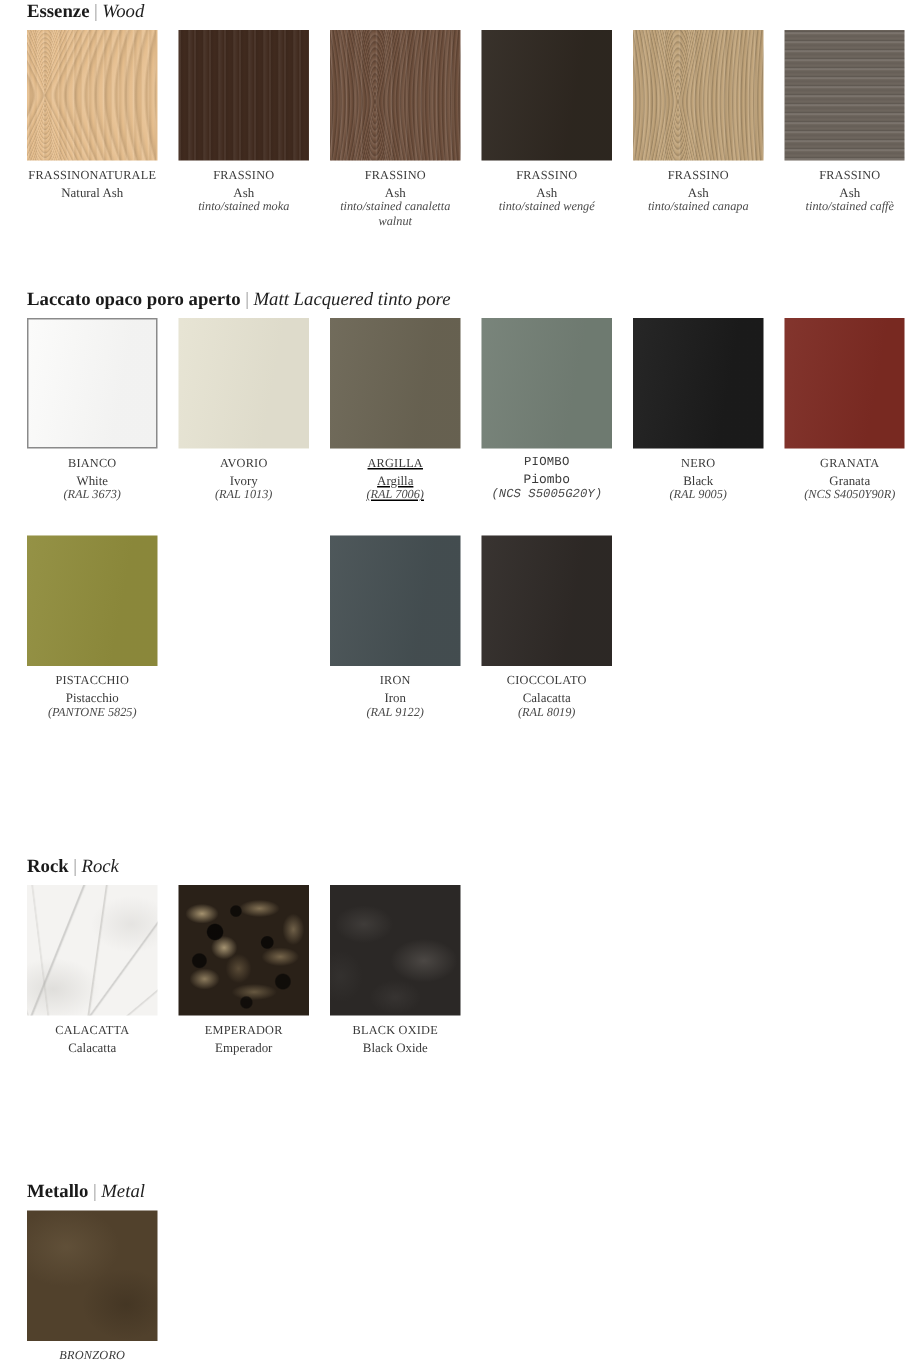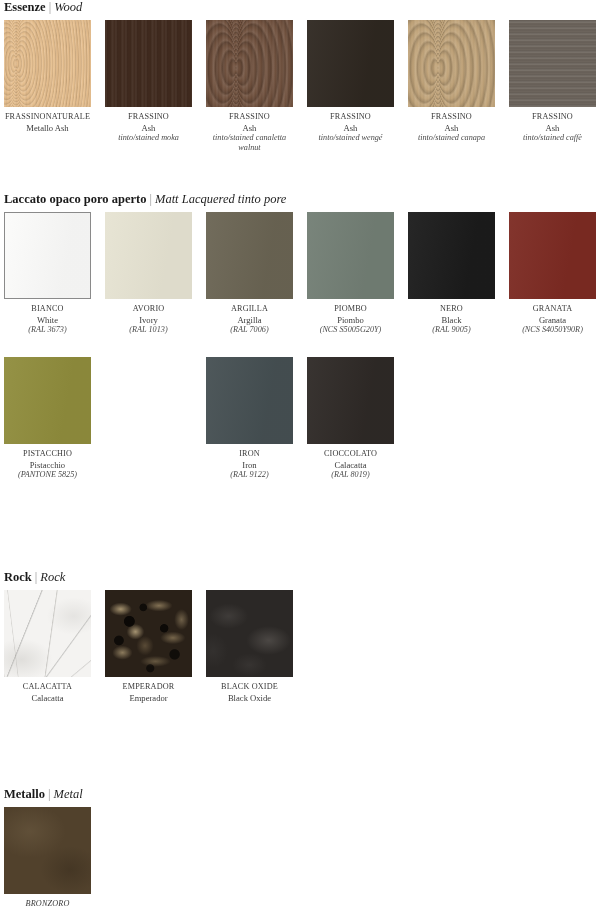--- a/index.html
+++ b/index.html
@@ -6,21 +6,21 @@
   * { box-sizing: border-box; }
   html, body {
     margin: 0; padding: 0;
     width: 603px; height: 911px;
     background: #ffffff;
     font-family: "Liberation Serif", "DejaVu Serif", serif;
     -webkit-font-smoothing: antialiased;
   }
   .page { position: relative; width: 603px; height: 911px; overflow: hidden; }
 
-  .section { position: absolute; left: 0; width: 521px; }
+  .section { position: absolute; left: 14px; width: 521px; }
 
   .section-header {
     padding-left: 4px;
     font-size: 12.5px;
     line-height: 14px;
     color: #1a1a1a;
     white-space: nowrap;
     margin-bottom: 6px;
   }
   .section-header .it-name { font-weight: bold; }
@@ -191,21 +191,21 @@
 
 <div class="page">
   <div id="sections-root">
       <div class="section" style="top: 0px;">
         <div class="section-header"><span class="it-name">Essenze</span><span class="divider">|</span><span class="en-name">Wood</span></div>
         <div class="swatch-row" style="height: 145px;">
           <div class="swatch" style="left: 4px; top: 0px;">
             <div class="chip tex-grain tex-rings" style="background: rgb(229, 189, 140);"></div>
             <div class="labels">
               <div class="lbl-it">FRASSINONATURALE</div>
-              <div class="lbl-en">Metallo Ash</div>
+              <div class="lbl-en">Natural Ash</div>
             </div>
           </div>
           <div class="swatch" style="left: 105px; top: 0px;">
             <div class="chip tex-grain" style="background: rgb(64, 42, 30);"></div>
             <div class="labels">
               <div class="lbl-it">FRASSINO</div>
               <div class="lbl-en">Ash</div>
               <div class="lbl-note">tinto/stained moka</div>
             </div>
           </div>
@@ -255,29 +255,29 @@
             </div>
           </div>
           <div class="swatch" style="left: 105px; top: 0px;">
             <div class="chip sheen" style="background: rgb(230, 227, 210);"></div>
             <div class="labels">
               <div class="lbl-it">AVORIO</div>
               <div class="lbl-en">Ivory</div>
               <div class="lbl-note">(RAL 1013)</div>
             </div>
           </div>
-          <div class="swatch" style="left: 206px; top: 0px;">
+          <div class="swatch" style="left: 206px; top: 0px; text-decoration: underline;">
             <div class="chip sheen" style="background: rgb(106, 100, 83);"></div>
             <div class="labels">
               <div class="lbl-it">ARGILLA</div>
               <div class="lbl-en">Argilla</div>
               <div class="lbl-note">(RAL 7006)</div>
             </div>
           </div>
-          <div class="swatch" style="left: 307px; top: 0px;">
+          <div class="swatch" style="left: 307px; top: 0px; font-family: Liberation Mono, monospace;">
             <div class="chip sheen" style="background: rgb(114, 126, 116);"></div>
             <div class="labels">
               <div class="lbl-it">PIOMBO</div>
               <div class="lbl-en">Piombo</div>
               <div class="lbl-note">(NCS S5005G20Y)</div>
             </div>
           </div>
           <div class="swatch" style="left: 408px; top: 0px;">
             <div class="chip sheen" style="background: rgb(27, 27, 27);"></div>
             <div class="labels">

